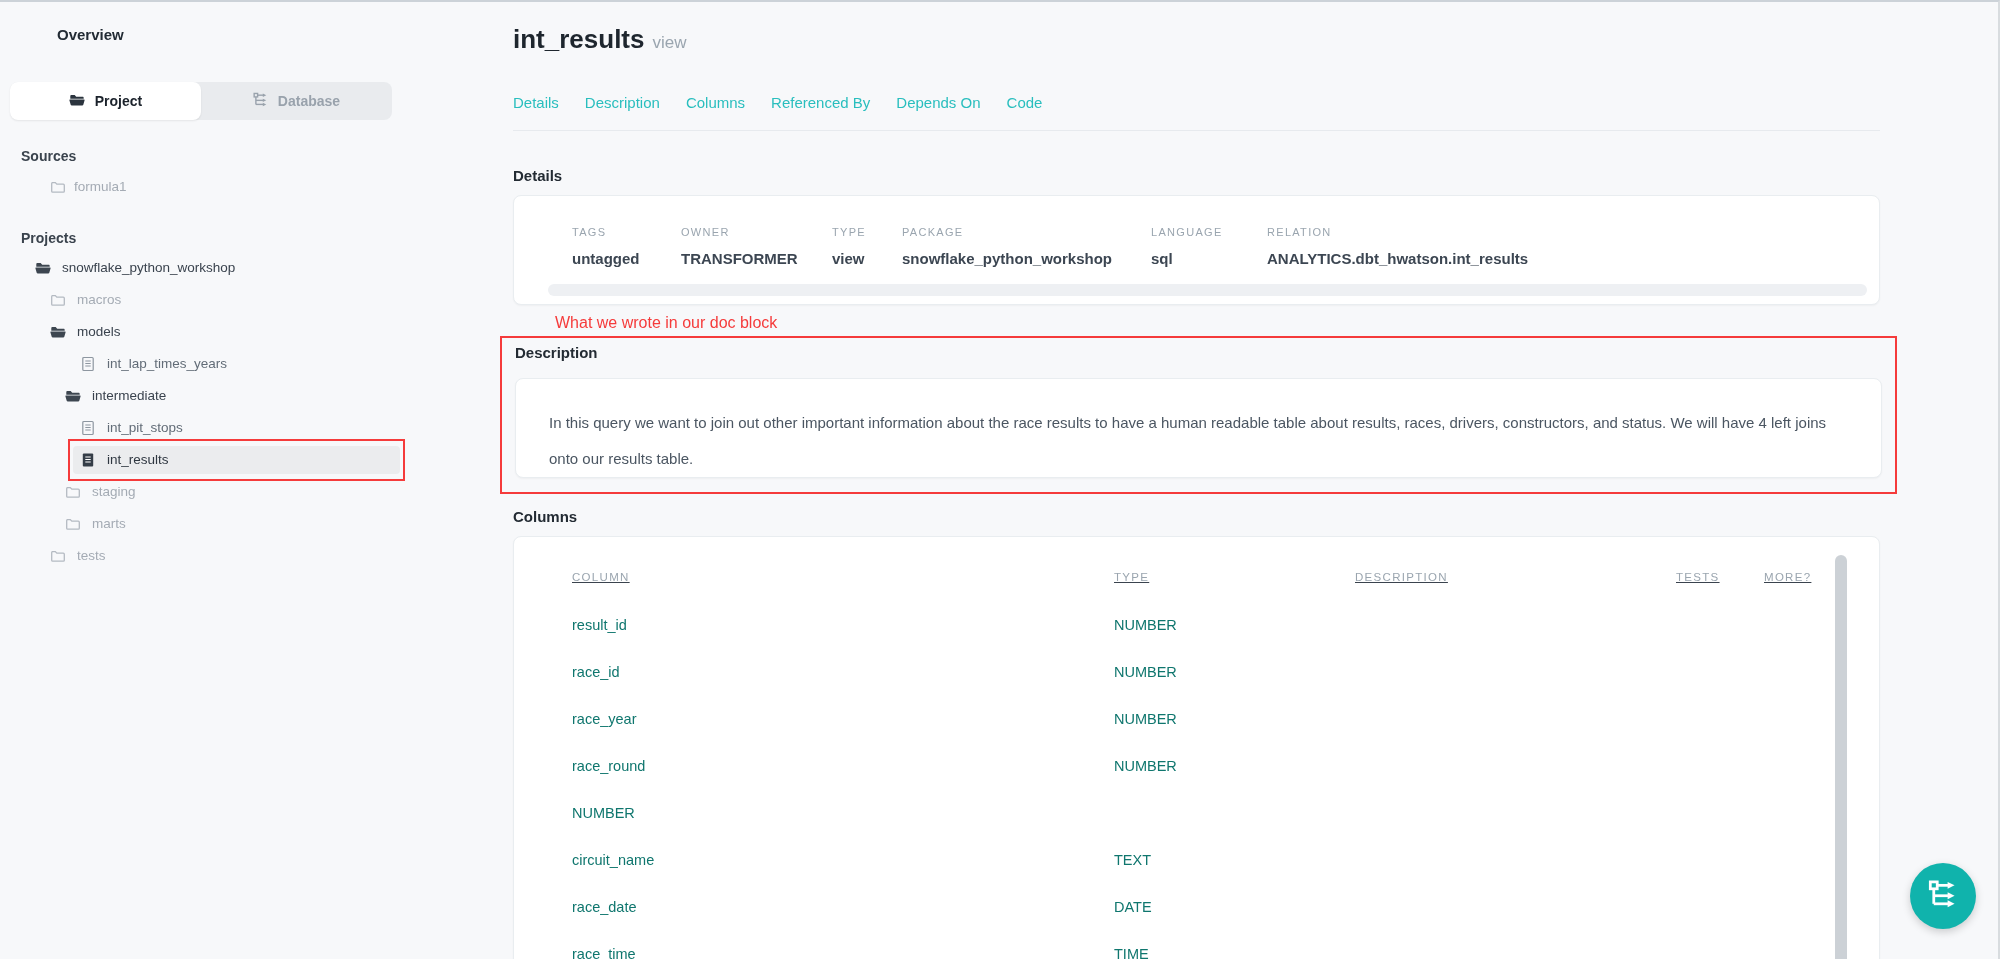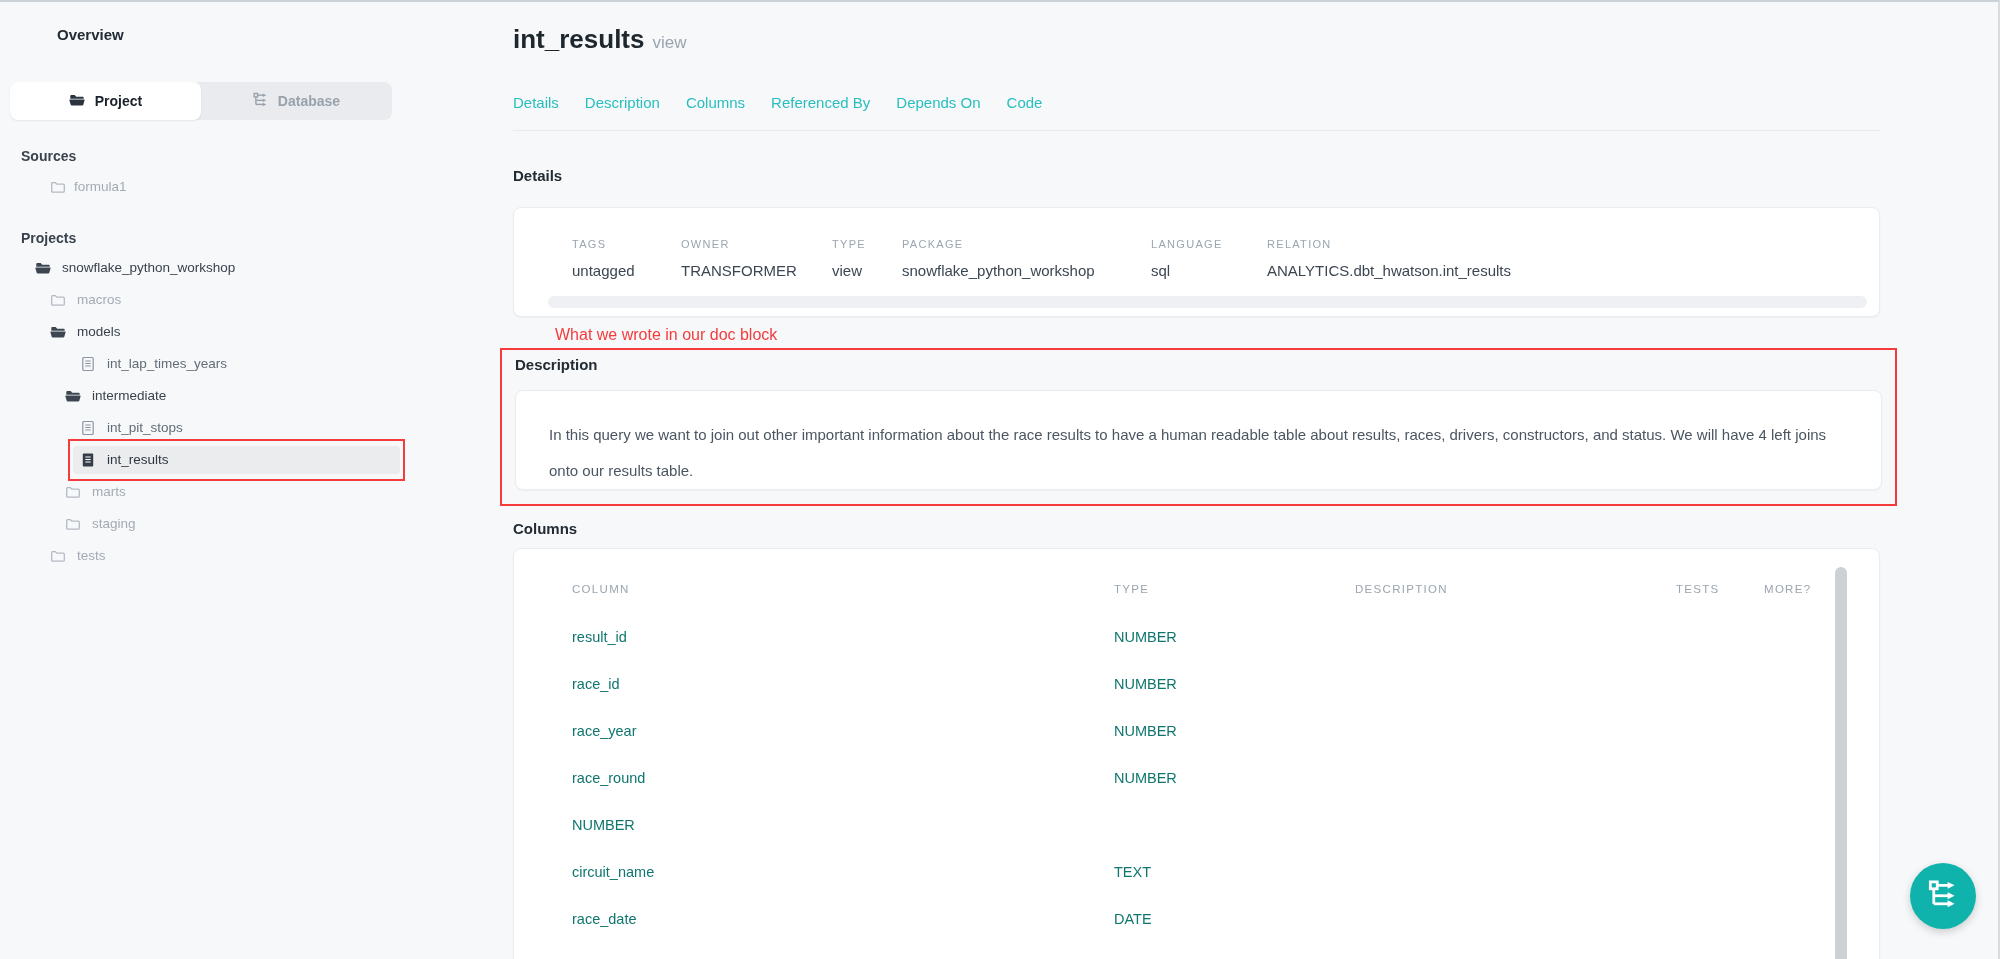--- a/index.html
+++ b/index.html
@@ -62,47 +62,47 @@
   h1.page-title .res-type{font-size:17px;font-weight:normal;color:#9aa5af;margin-left:8px;}
   .tabs{margin-top:32px;display:flex;gap:26px;height:20px;align-items:center;}
   .tab{font-size:15px;color:var(--accent-teal);cursor:pointer;text-decoration:none;}
   .divider{margin-top:18px;height:1px;background:#e7eaee;width:1367px;}
   .section-heading{margin-top:36px;font-size:15px;line-height:18px;font-weight:bold;color:#232b33;}
   .card{
     background:#ffffff;border:1px solid #e9edf0;border-radius:8px;
     box-shadow:0 1px 2px rgba(0,0,0,.04);width:1367px;position:relative;
   }
   
-  .details-card{margin-top:22px;height:110px;padding:30px 12px 0 58px;}
+  .details-card{margin-top:10px;height:110px;padding:30px 12px 0 58px;}
   .fields{display:flex;}
   .field{display:flex;flex-direction:column;}
   .f-tags{width:109px;}
   .f-owner{width:151px;justify-content:flex-end;}
   .f-type{width:70px;}
   .f-package{width:249px;}
   .f-language{width:116px;}
   .f-relation{flex:1;}
   .field .flabel{font-size:11px;letter-spacing:1.3px;color:#9aa5af;font-weight:500;}
-  .field .fvalue{margin-top:12px;font-size:15px;color:#3c4652;}
+  .field .fvalue{margin-top:12px;font-size:15px;color:#3c4652;font-weight:bold;}
   .hscrollbar{position:absolute;left:34px;right:12px;bottom:8px;height:12px;background:#eef0f3;border-radius:6px;}
   
   .annotation{margin-top:8px;font-size:16px;line-height:20px;color:var(--annotation-red);margin-left:42px;}
   .redbox{
     margin-top:3px;margin-left:-13px;width:1397px;
     border:2px solid var(--annotation-red);
     padding:6px 0 14px 13px;
   }
   .redbox .section-heading{margin-top:0;}
   .desc-card{margin-top:16px;height:100px;padding:26px 36px 0 33px;}
   .desc-card p{font-size:15px;line-height:36px;color:#4b5662;}
   
   .columns-heading{margin-top:14px;}
   .columns-card{margin-top:10px;height:440px;padding:28px 60px 0 58px;overflow:hidden;}
   .cgrid{display:grid;grid-template-columns:542px 241px 321px 88px 1fr;align-items:center;}
-  .chead{height:24px;}
+  .chead{height:24px;text-decoration:underline;}
   .chead span{font-size:11.5px;letter-spacing:1.3px;color:#9aa5af;font-weight:500;}
   .crows{margin-top:12px;}
   .crow{height:47px;cursor:pointer;}
   .crow span{font-size:14.5px;color:#0f766e;}
   .vscrollbar{position:absolute;right:32px;top:18px;bottom:10px;width:12px;background:#ccd1d6;border-radius:6px;}
   
   .fab{
     position:absolute;left:1910px;top:861px;width:66px;height:66px;border-radius:50%;
     background:var(--fab-teal);display:flex;align-items:center;justify-content:center;
     box-shadow:0 3px 8px rgba(0,0,0,.18);cursor:pointer;
@@ -226,30 +226,30 @@
       </span>
       <span class="tlabel">int_results</span>
     </div>
 
     <div class="trow lvl2 t-gray">
       <span class="ticon">
         <svg viewBox="0 0 16 16" width="16" height="16">
             <path d="M1.7 3.6h3.6l1.5 1.6h6.5c.55 0 1 .45 1 1v6c0 .55-.45 1-1 1H2.7c-.55 0-1-.45-1-1V4.6c0-.55.45-1 1-1z" fill="none" stroke="#b4bac2" stroke-width="1.3"></path>
           </svg>
       </span>
+      <span class="tlabel">staging</span>
+    </div>
+
+    <div class="trow lvl2 t-gray">
+      <span class="ticon">
+        <svg viewBox="0 0 16 16" width="16" height="16">
+            <path d="M1.7 3.6h3.6l1.5 1.6h6.5c.55 0 1 .45 1 1v6c0 .55-.45 1-1 1H2.7c-.55 0-1-.45-1-1V4.6c0-.55.45-1 1-1z" fill="none" stroke="#b4bac2" stroke-width="1.3"></path>
+          </svg>
+      </span>
       <span class="tlabel">marts</span>
-    </div>
-
-    <div class="trow lvl2 t-gray">
-      <span class="ticon">
-        <svg viewBox="0 0 16 16" width="16" height="16">
-            <path d="M1.7 3.6h3.6l1.5 1.6h6.5c.55 0 1 .45 1 1v6c0 .55-.45 1-1 1H2.7c-.55 0-1-.45-1-1V4.6c0-.55.45-1 1-1z" fill="none" stroke="#b4bac2" stroke-width="1.3"></path>
-          </svg>
-      </span>
-      <span class="tlabel">staging</span>
     </div>
 
     <div class="trow lvl1 t-gray">
       <span class="ticon">
         <svg viewBox="0 0 16 16" width="16" height="16">
             <path d="M1.7 3.6h3.6l1.5 1.6h6.5c.55 0 1 .45 1 1v6c0 .55-.45 1-1 1H2.7c-.55 0-1-.45-1-1V4.6c0-.55.45-1 1-1z" fill="none" stroke="#b4bac2" stroke-width="1.3"></path>
           </svg>
       </span>
       <span class="tlabel">tests</span>
     </div>

